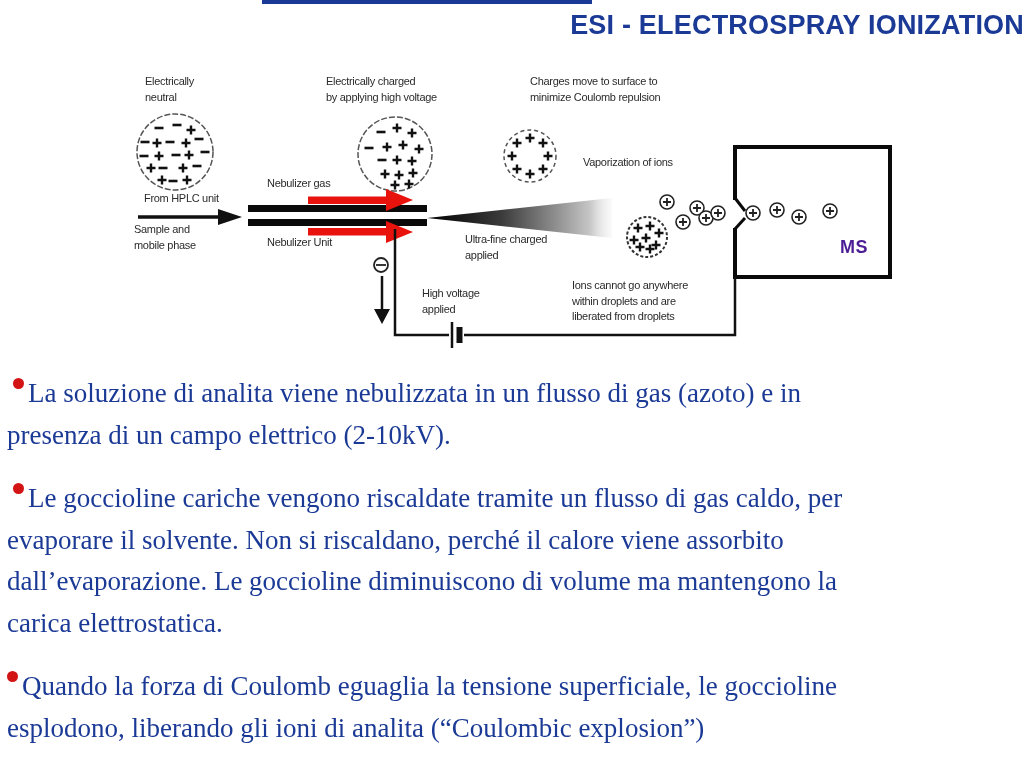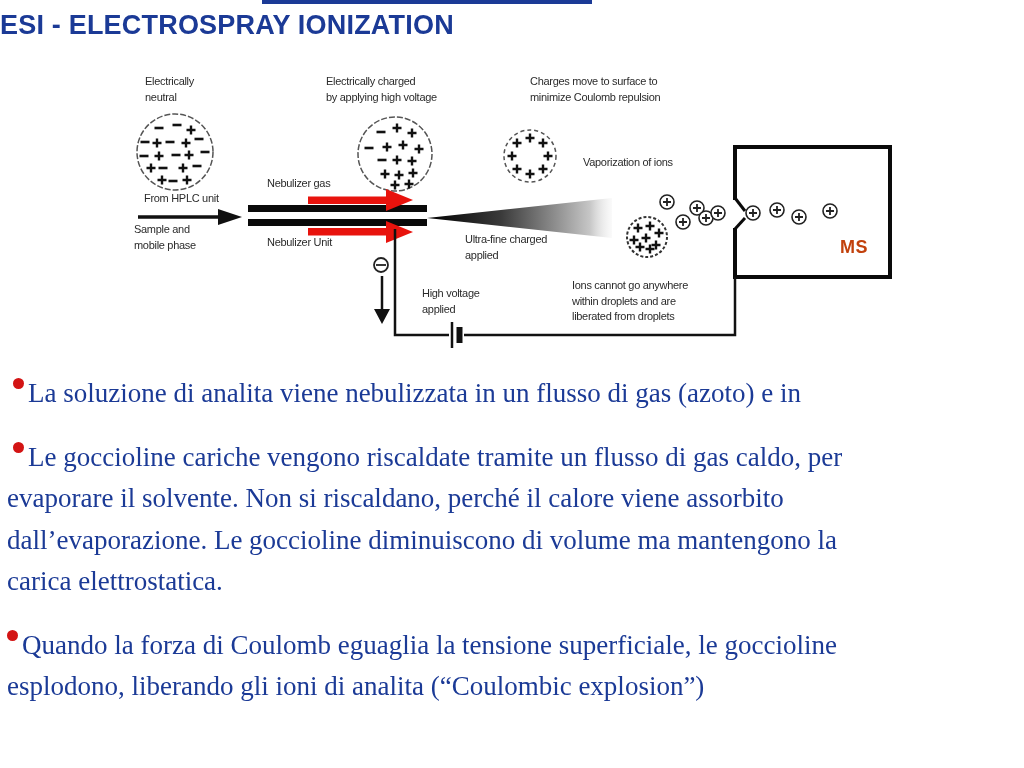--- a/index.html
+++ b/index.html
@@ -1,26 +1,26 @@
 <!DOCTYPE html>
 <html style="--title-blue: #1b3a96; --body-blue: #1b3a96; --bullet-red: #d31414; --arrow-red: #e8130d; --diagram-ink: #2b2b2b;"><head>
 <meta charset="utf-8">
 <style>
   html,body{margin:0;padding:0;background:#fff;}
   .slide{position:relative;width:1024px;height:768px;background:#fff;overflow:hidden;
          font-family:"Liberation Sans",sans-serif;}
   .top-bar{position:absolute;left:262px;top:0;width:330px;height:4px;
            background:var(--title-blue,#1b3a96);}
-  .title{position:absolute;left:0;right:0;top:10px;margin:0;text-align:left;
+  .title{position:absolute;left:0;right:0;top:10px;margin:0;text-align:right;
          font-size:27px;font-weight:bold;letter-spacing:.2px;
          color:var(--title-blue,#1b3a96);}
   .diagram-svg{position:absolute;left:0;top:0;width:1024px;height:768px;}
   .dlabel{position:absolute;font-size:11px;line-height:15.5px;letter-spacing:-.3px;
           color:var(--diagram-ink,#2b2b2b);white-space:pre-line;}
-  .dlabel.ms{font-size:18px;font-weight:bold;letter-spacing:.5px;color:#c2410c;}
+  .dlabel.ms{font-size:18px;font-weight:bold;letter-spacing:.5px;color:#4c1d95;}
   .bullets{position:absolute;left:7px;top:373px;width:1010px;
            color:var(--body-blue,#1b3a96);font-size:27px;}
   .para{margin:0 0 22px 0;font-family:Liberation Serif, serif;}
   .line{line-height:41.5px;white-space:nowrap;}
   .line.indent{padding-left:6px;}
   .dot{display:inline-block;width:11px;height:11px;border-radius:50%;
        background:var(--bullet-red,#d31414);vertical-align:13px;margin-right:4px;}
 </style>
 </head>
 <body>
@@ -187,20 +187,21 @@
   <div class="dlabel" style="left:422px;top:286px">High voltage
 applied</div>
   <div class="dlabel" style="left:572px;top:278px">Ions cannot go anywhere
 within droplets and are
 liberated from droplets</div>
   <div class="dlabel ms" style="left:840px;top:240px">MS</div>
 
   <div class="bullets">
     <div class="para">
       <div class="line indent"><span class="dot"></span><span>La soluzione di analita viene nebulizzata in un flusso di gas (azoto) e in</span></div>
+      <div class="line">presenza di un campo elettrico (2-10kV).</div>
     </div>
     <div class="para">
       <div class="line indent"><span class="dot"></span><span>Le goccioline cariche vengono riscaldate tramite un flusso di gas caldo, per</span></div>
       <div class="line">evaporare il solvente. Non si riscaldano, perché il calore viene assorbito</div>
       <div class="line">dall’evaporazione. Le goccioline diminuiscono di volume ma mantengono la</div>
       <div class="line">carica elettrostatica.</div>
     </div>
     <div class="para">
       <div class="line"><span class="dot"></span><span>Quando la forza di Coulomb eguaglia la tensione superficiale, le goccioline</span></div>
       <div class="line">esplodono, liberando gli ioni di analita (“Coulombic explosion”)</div>

